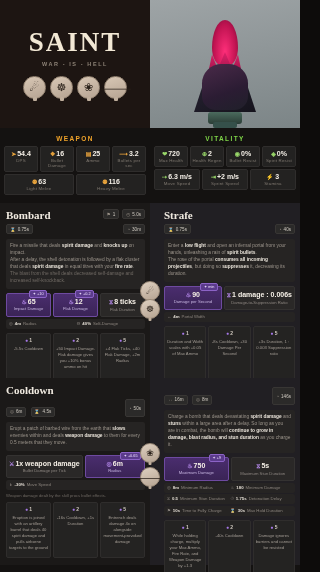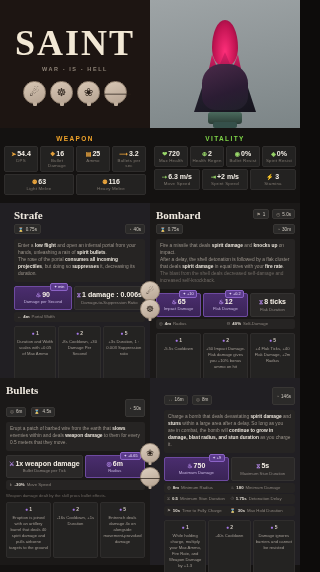--- a/index.html
+++ b/index.html
@@ -16,21 +16,21 @@
   .hero { position:relative; display:flex; height:128px; background:#19100e; }
   .hero-left {
     width:150px; height:128px;
     background:#1d1512;
     display:flex; flex-direction:column;
     align-items:center; justify-content:center;
     position:relative;
   }
   .hero-title {
     font-family:"Liberation Serif", serif;
-    font-size:36px; letter-spacing:2px;
+    font-size:27px; letter-spacing:2px;
     color:#f2e8d5; font-weight:700;
     line-height:1;
   }
   .hero-sub {
     margin-top:5px;
     font-size:5.5px; letter-spacing:1.6px;
     color:#8e8377; font-weight:700;
   }
   .hero-abilities { margin-top:9px; display:flex; gap:4px; }
   .ab-chip {
@@ -254,69 +254,20 @@
         </div>
         <div class="scell">
           <div class="sval"><span class="ic">⚡</span><span>3</span></div>
           <div class="slab">Stamina</div>
         </div>
       </div>
     </div>
   </div>
 
   <div class="abilgrid">
-
-    <div class="abil strafe">
-      <div class="ab-toprow">
-        <div class="ab-name">Strafe</div>
-      </div>
-      <div class="ab-metarow">
-        <span class="pill">
-            <span class="pic">⌛</span>
-            <span>0.75s</span>
-          </span>
-        <span class="pill">
-            <span class="pic">◔</span>
-            <span>40s</span>
-          </span>
-      </div>
-      <div class="ab-desc">Enter a <b>low flight</b> and open an infernal portal from your hands, unleashing a rain of <b>spirit bullets</b>.<br>The rose of the portal <b>consumes all incoming projectiles</b>, but doing so <b>suppresses</b> it, decreasing its duration.</div>
-      <div class="cardrow">
-        <div class="card hl">
-          <span class="badge">✦ min</span>
-          <div class="cval"><span class="ic">♨</span><span>90</span></div>
-          <div class="clab">Damage per Second</div>
-        </div>
-        <div class="card">
-          <div class="cval"><span class="ic">⧖</span><span>1 damage : 0.006s</span></div>
-          <div class="clab">Damage-to-Suppression Ratio</div>
-        </div>
-      </div>
-      <div class="subrow">
-        <div class="subitem">
-            <span class="ic">↔</span>
-            <b>4m</b>
-            <span>Portal Width</span>
-          </div>
-      </div>
-      <div class="upgrades">
-        <div class="upg">
-          <div class="upg-cost"><span class="ic">●</span> <span>1</span></div>
-          <div class="upg-txt">Duration and Width scales with +0.05 of Max Ammo</div>
-        </div>
-        <div class="upg">
-          <div class="upg-cost"><span class="ic">●</span> <span>2</span></div>
-          <div class="upg-txt">-8s Cooldown, +30 Damage Per Second</div>
-        </div>
-        <div class="upg">
-          <div class="upg-cost"><span class="ic">●</span> <span>5</span></div>
-          <div class="upg-txt">+3s Duration, 1 : 0.003 Suppression ratio</div>
-        </div>
-      </div>
-    </div>
 
     <div class="abil bombard">
       <div class="ab-toprow">
         <div class="ab-name">Bombard</div>
         <div class="ab-pills">
           <span class="pill">
               <span class="pic">⚑</span>
               <span>1</span>
             </span>
           <span class="pill">
@@ -373,23 +324,72 @@
           <div class="upg-cost"><span class="ic">●</span> <span>2</span></div>
           <div class="upg-txt">+50 Impact Damage. Flak damage gives you +10% bonus ammo on hit</div>
         </div>
         <div class="upg">
           <div class="upg-cost"><span class="ic">●</span> <span>5</span></div>
           <div class="upg-txt">+4 Flak Ticks, +40 Flak Damage, +2m Radius</div>
         </div>
       </div>
     </div>
 
+    <div class="abil strafe">
+      <div class="ab-toprow">
+        <div class="ab-name">Strafe</div>
+      </div>
+      <div class="ab-metarow">
+        <span class="pill">
+            <span class="pic">⌛</span>
+            <span>0.75s</span>
+          </span>
+        <span class="pill">
+            <span class="pic">◔</span>
+            <span>40s</span>
+          </span>
+      </div>
+      <div class="ab-desc">Enter a <b>low flight</b> and open an infernal portal from your hands, unleashing a rain of <b>spirit bullets</b>.<br>The rose of the portal <b>consumes all incoming projectiles</b>, but doing so <b>suppresses</b> it, decreasing its duration.</div>
+      <div class="cardrow">
+        <div class="card hl">
+          <span class="badge">✦ min</span>
+          <div class="cval"><span class="ic">♨</span><span>90</span></div>
+          <div class="clab">Damage per Second</div>
+        </div>
+        <div class="card">
+          <div class="cval"><span class="ic">⧖</span><span>1 damage : 0.006s</span></div>
+          <div class="clab">Damage-to-Suppression Ratio</div>
+        </div>
+      </div>
+      <div class="subrow">
+        <div class="subitem">
+            <span class="ic">↔</span>
+            <b>4m</b>
+            <span>Portal Width</span>
+          </div>
+      </div>
+      <div class="upgrades">
+        <div class="upg">
+          <div class="upg-cost"><span class="ic">●</span> <span>1</span></div>
+          <div class="upg-txt">Duration and Width scales with +0.05 of Max Ammo</div>
+        </div>
+        <div class="upg">
+          <div class="upg-cost"><span class="ic">●</span> <span>2</span></div>
+          <div class="upg-txt">-8s Cooldown, +30 Damage Per Second</div>
+        </div>
+        <div class="upg">
+          <div class="upg-cost"><span class="ic">●</span> <span>5</span></div>
+          <div class="upg-txt">+3s Duration, 1 : 0.003 Suppression ratio</div>
+        </div>
+      </div>
+    </div>
+
     <div class="abil entrench">
       <div class="ab-toprow">
-        <div class="ab-name">Bullets</div>
+        <div class="ab-name">Cooldown</div>
       </div>
       <div class="ab-metarow">
         <span>
           <span class="pill">
               <span class="pic">◎</span>
               <span>6m</span>
             </span>
           <span class="pill">
               <span class="pic">⌛</span>
               <span>4.5s</span>

